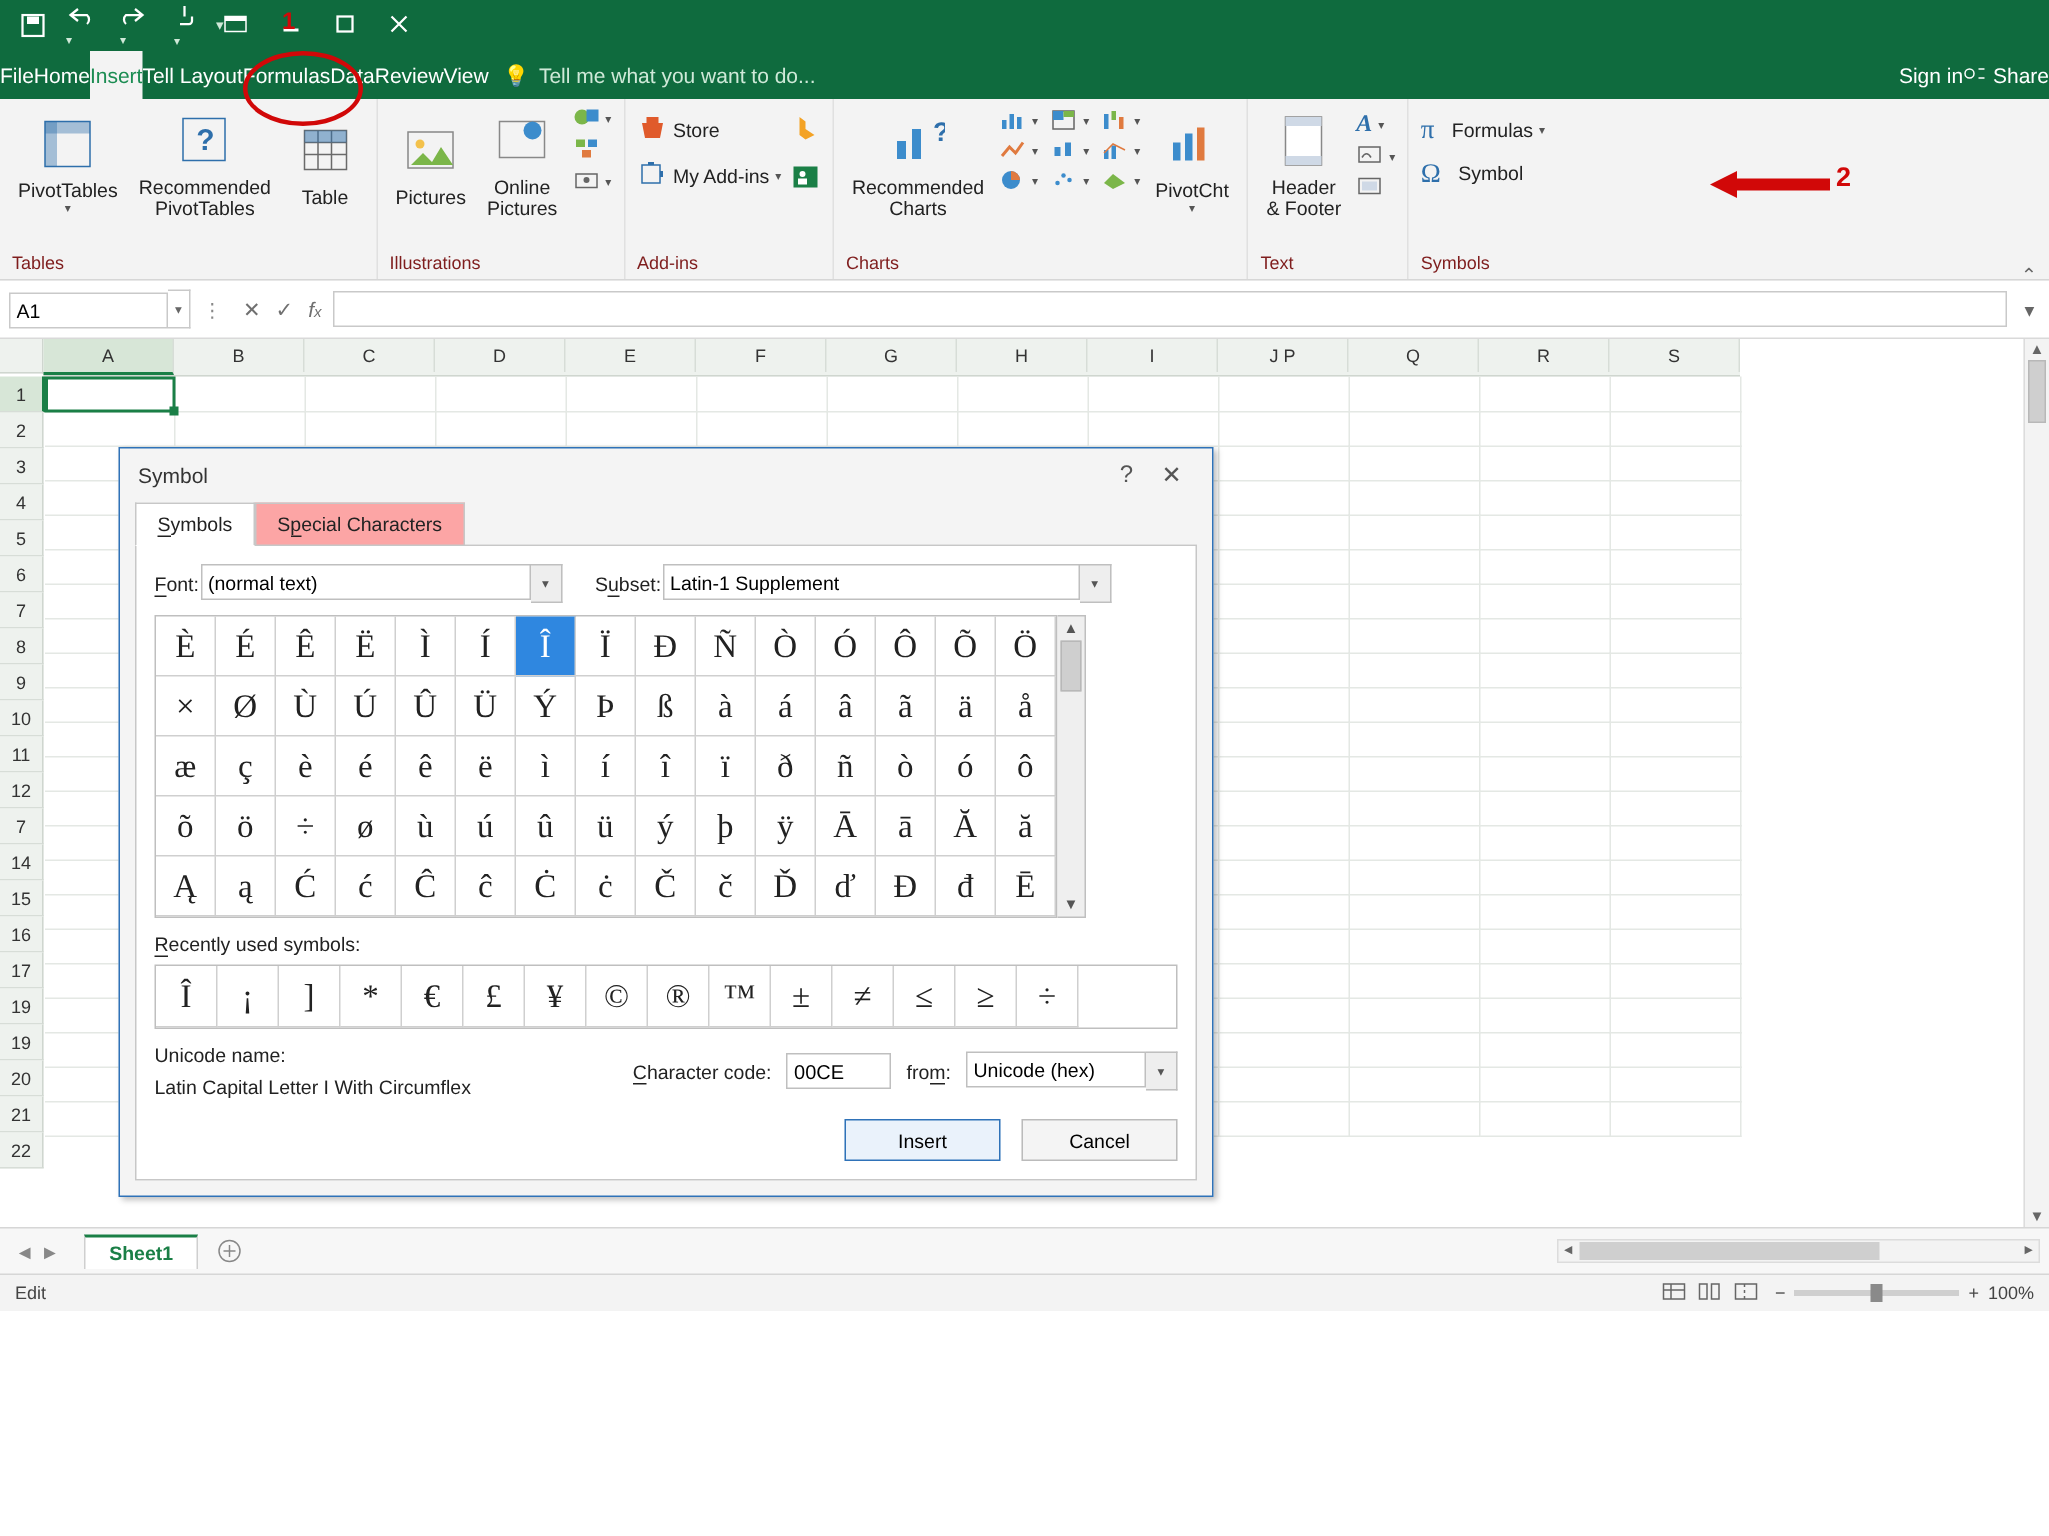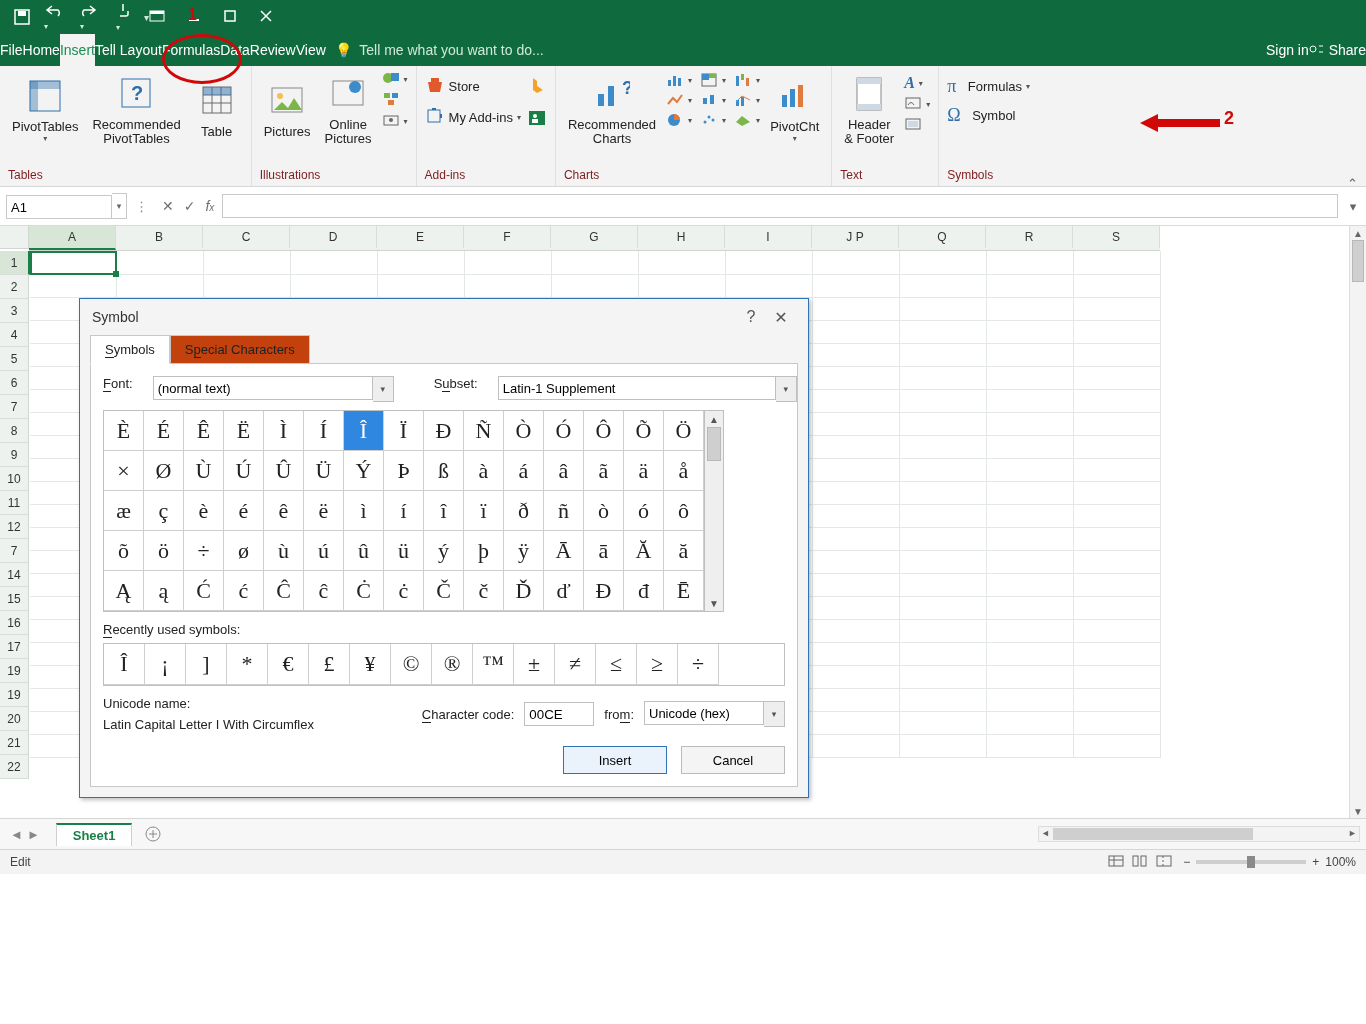--- a/index.html
+++ b/index.html
@@ -65,24 +65,24 @@
   .viewbtns{display:flex;gap:6px;color:#555}
   .zoom{display:flex;align-items:center;gap:6px;margin-left:10px}
   .zoom .slider{width:110px;height:4px;background:#cfcfcf;position:relative}
   .zoom .slider .thumb{position:absolute;left:50%;top:-4px;width:8px;height:12px;background:#8a8a8a;margin-left:-4px}
   
   .dialog{position:absolute;left:79px;top:298px;width:728px;background:#f4f4f4;border:1px solid #2f72b8;box-shadow:2px 2px 4px rgba(0,0,0,.25);z-index:50}
   .dlg-title{height:36px;display:flex;align-items:center;padding:0 12px;font-size:14px;color:#333}
   .dlg-title .sp{flex:1}
   .dlg-title .tb{width:30px;text-align:center;color:#555;font-size:16px}
   .dlg-tabs{display:flex;gap:0;padding:0 10px}
-  .dlg-tab{padding:6px 14px;border:1px solid #c7c7c7;background:#c2410c;font-size:13px;margin-bottom:-1px}
+  .dlg-tab{padding:6px 14px;border:1px solid #c7c7c7;background:#fca5a5;font-size:13px;margin-bottom:-1px}
   .dlg-tab.active{background:#fff;border-bottom-color:#fff}
   .dlg-body{background:#fff;border:1px solid #c7c7c7;margin:0 10px 10px;padding:12px}
-  .frow{display:flex;align-items:flex-start;gap:20px;margin-bottom:8px}
+  .frow{display:flex;align-items:center;gap:1px;margin-bottom:8px}
   .frow label{font-size:13px}
   .combo{display:flex}
   .combo input{height:22px;border:1px solid #bfbfbf;padding:0 4px;font-size:13px}
   .combo .dd{width:20px;height:24px;display:flex;align-items:center;justify-content:center;border:1px solid #bfbfbf;border-left:none;background:#eee;font-size:9px;color:#555}
   .symgrid-wrap{display:flex}
   .symgrid{border:1px solid #bfbfbf;display:grid;grid-template-columns:repeat(15,40px);grid-auto-rows:40px}
   .sym{border-right:1px solid #cfcfcf;border-bottom:1px solid #cfcfcf;display:flex;align-items:center;justify-content:center;font-family:"Times New Roman",serif;font-size:22px;cursor:default}
   .sym.sel{background:#2f87e0;color:#fff}
   .sym-sb{width:18px;border:1px solid #bfbfbf;border-left:none;background:#efefef;position:relative}
   .sym-sb .arr{position:absolute;left:0;right:0;height:16px;display:flex;align-items:center;justify-content:center;font-size:10px;color:#555}

